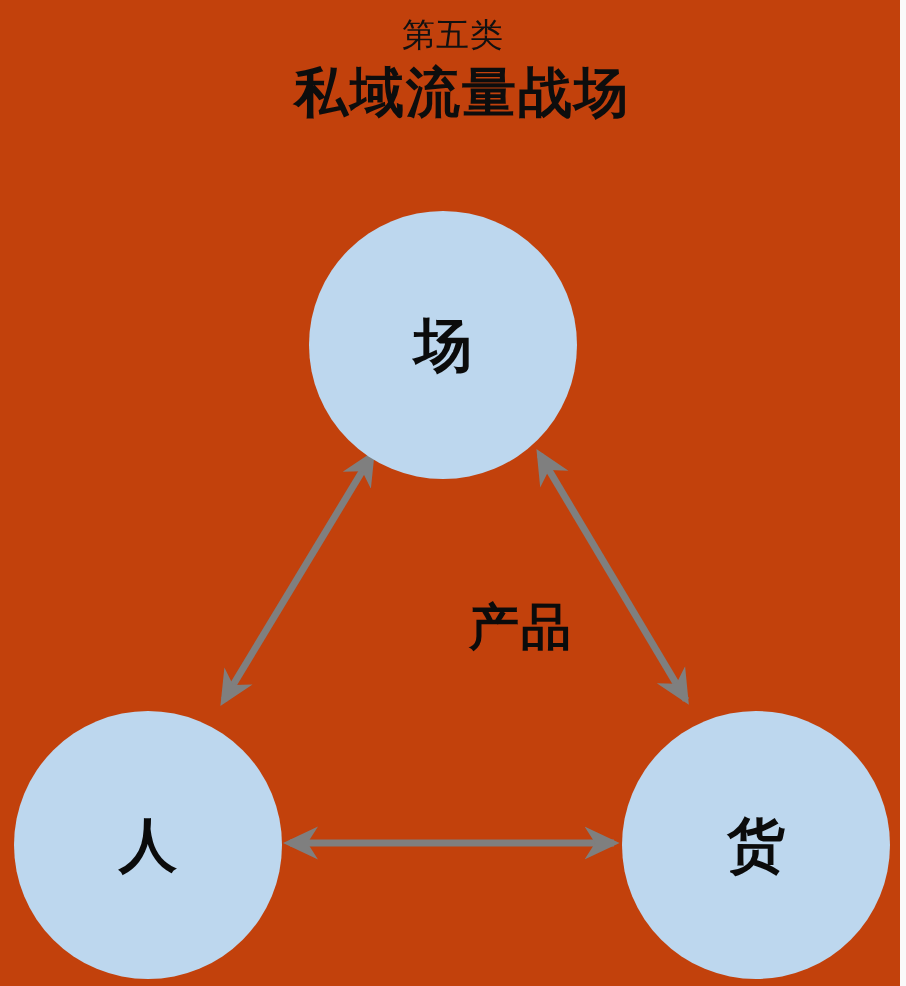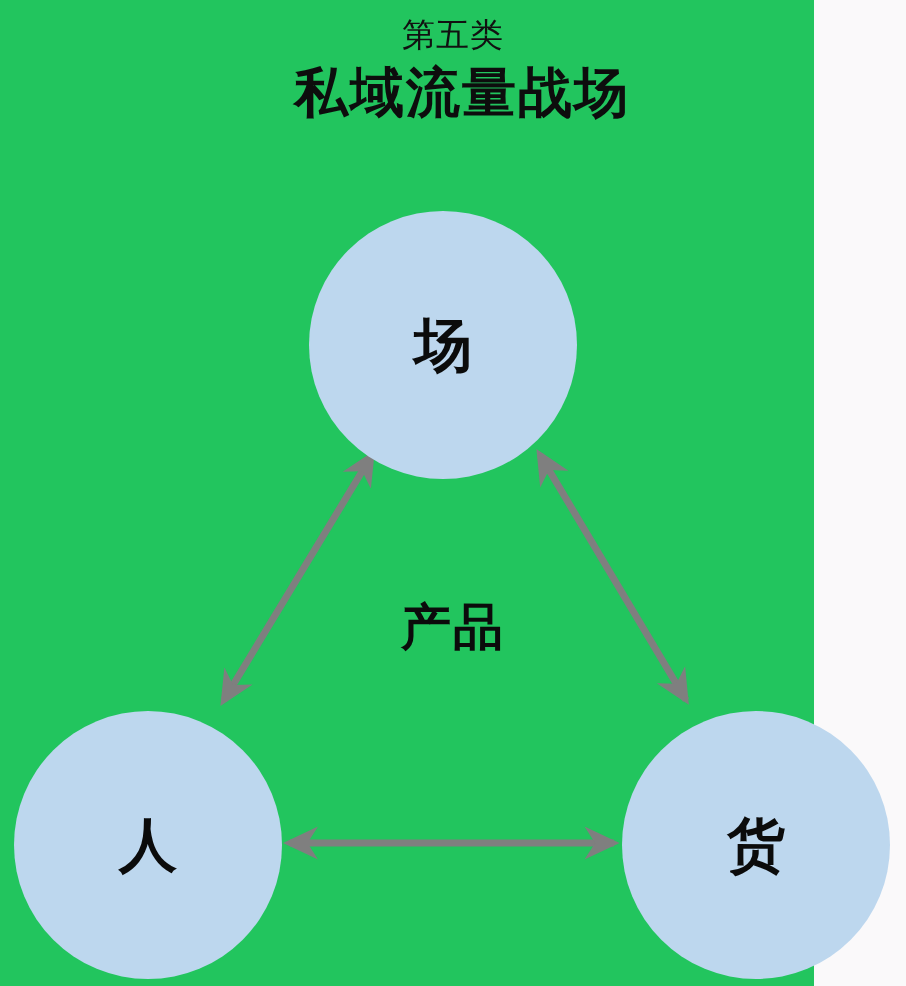--- a/index.html
+++ b/index.html
@@ -9,23 +9,23 @@
   body {
     width: 906px;
     height: 986px;
     background: #faf9fa;
     font-family: "Liberation Sans", sans-serif;
     overflow: hidden;
     position: relative;
   }
   #canvas {
     position: relative;
-    width: 814px;
+    width: 900px;
     height: 986px;
-    background: #22c55e;
+    background: #c2410c;
   }
 
   
   .heading {
     position: absolute;
     left: 0;
     top: 14px;
     width: 906px;
     text-align: center;
     pointer-events: none;
@@ -84,21 +84,21 @@
   #node-huo {
     left: 622px;  top: 711px;  width: 268px; height: 268px;
   }
 
   
   #center-caption {
     position: absolute;
     left: 333px;
     top: 597px;
     width: 240px;
-    text-align: center;
+    text-align: right;
   }
   #center-caption .caption-text {
     font-family: "Liberation Sans", "DejaVu Sans", sans-serif;
     font-weight: bold;
     font-size: 50px;
     line-height: 60px;
     color: #0b0b0b;
     letter-spacing: 2px;
     user-select: none;
   }

